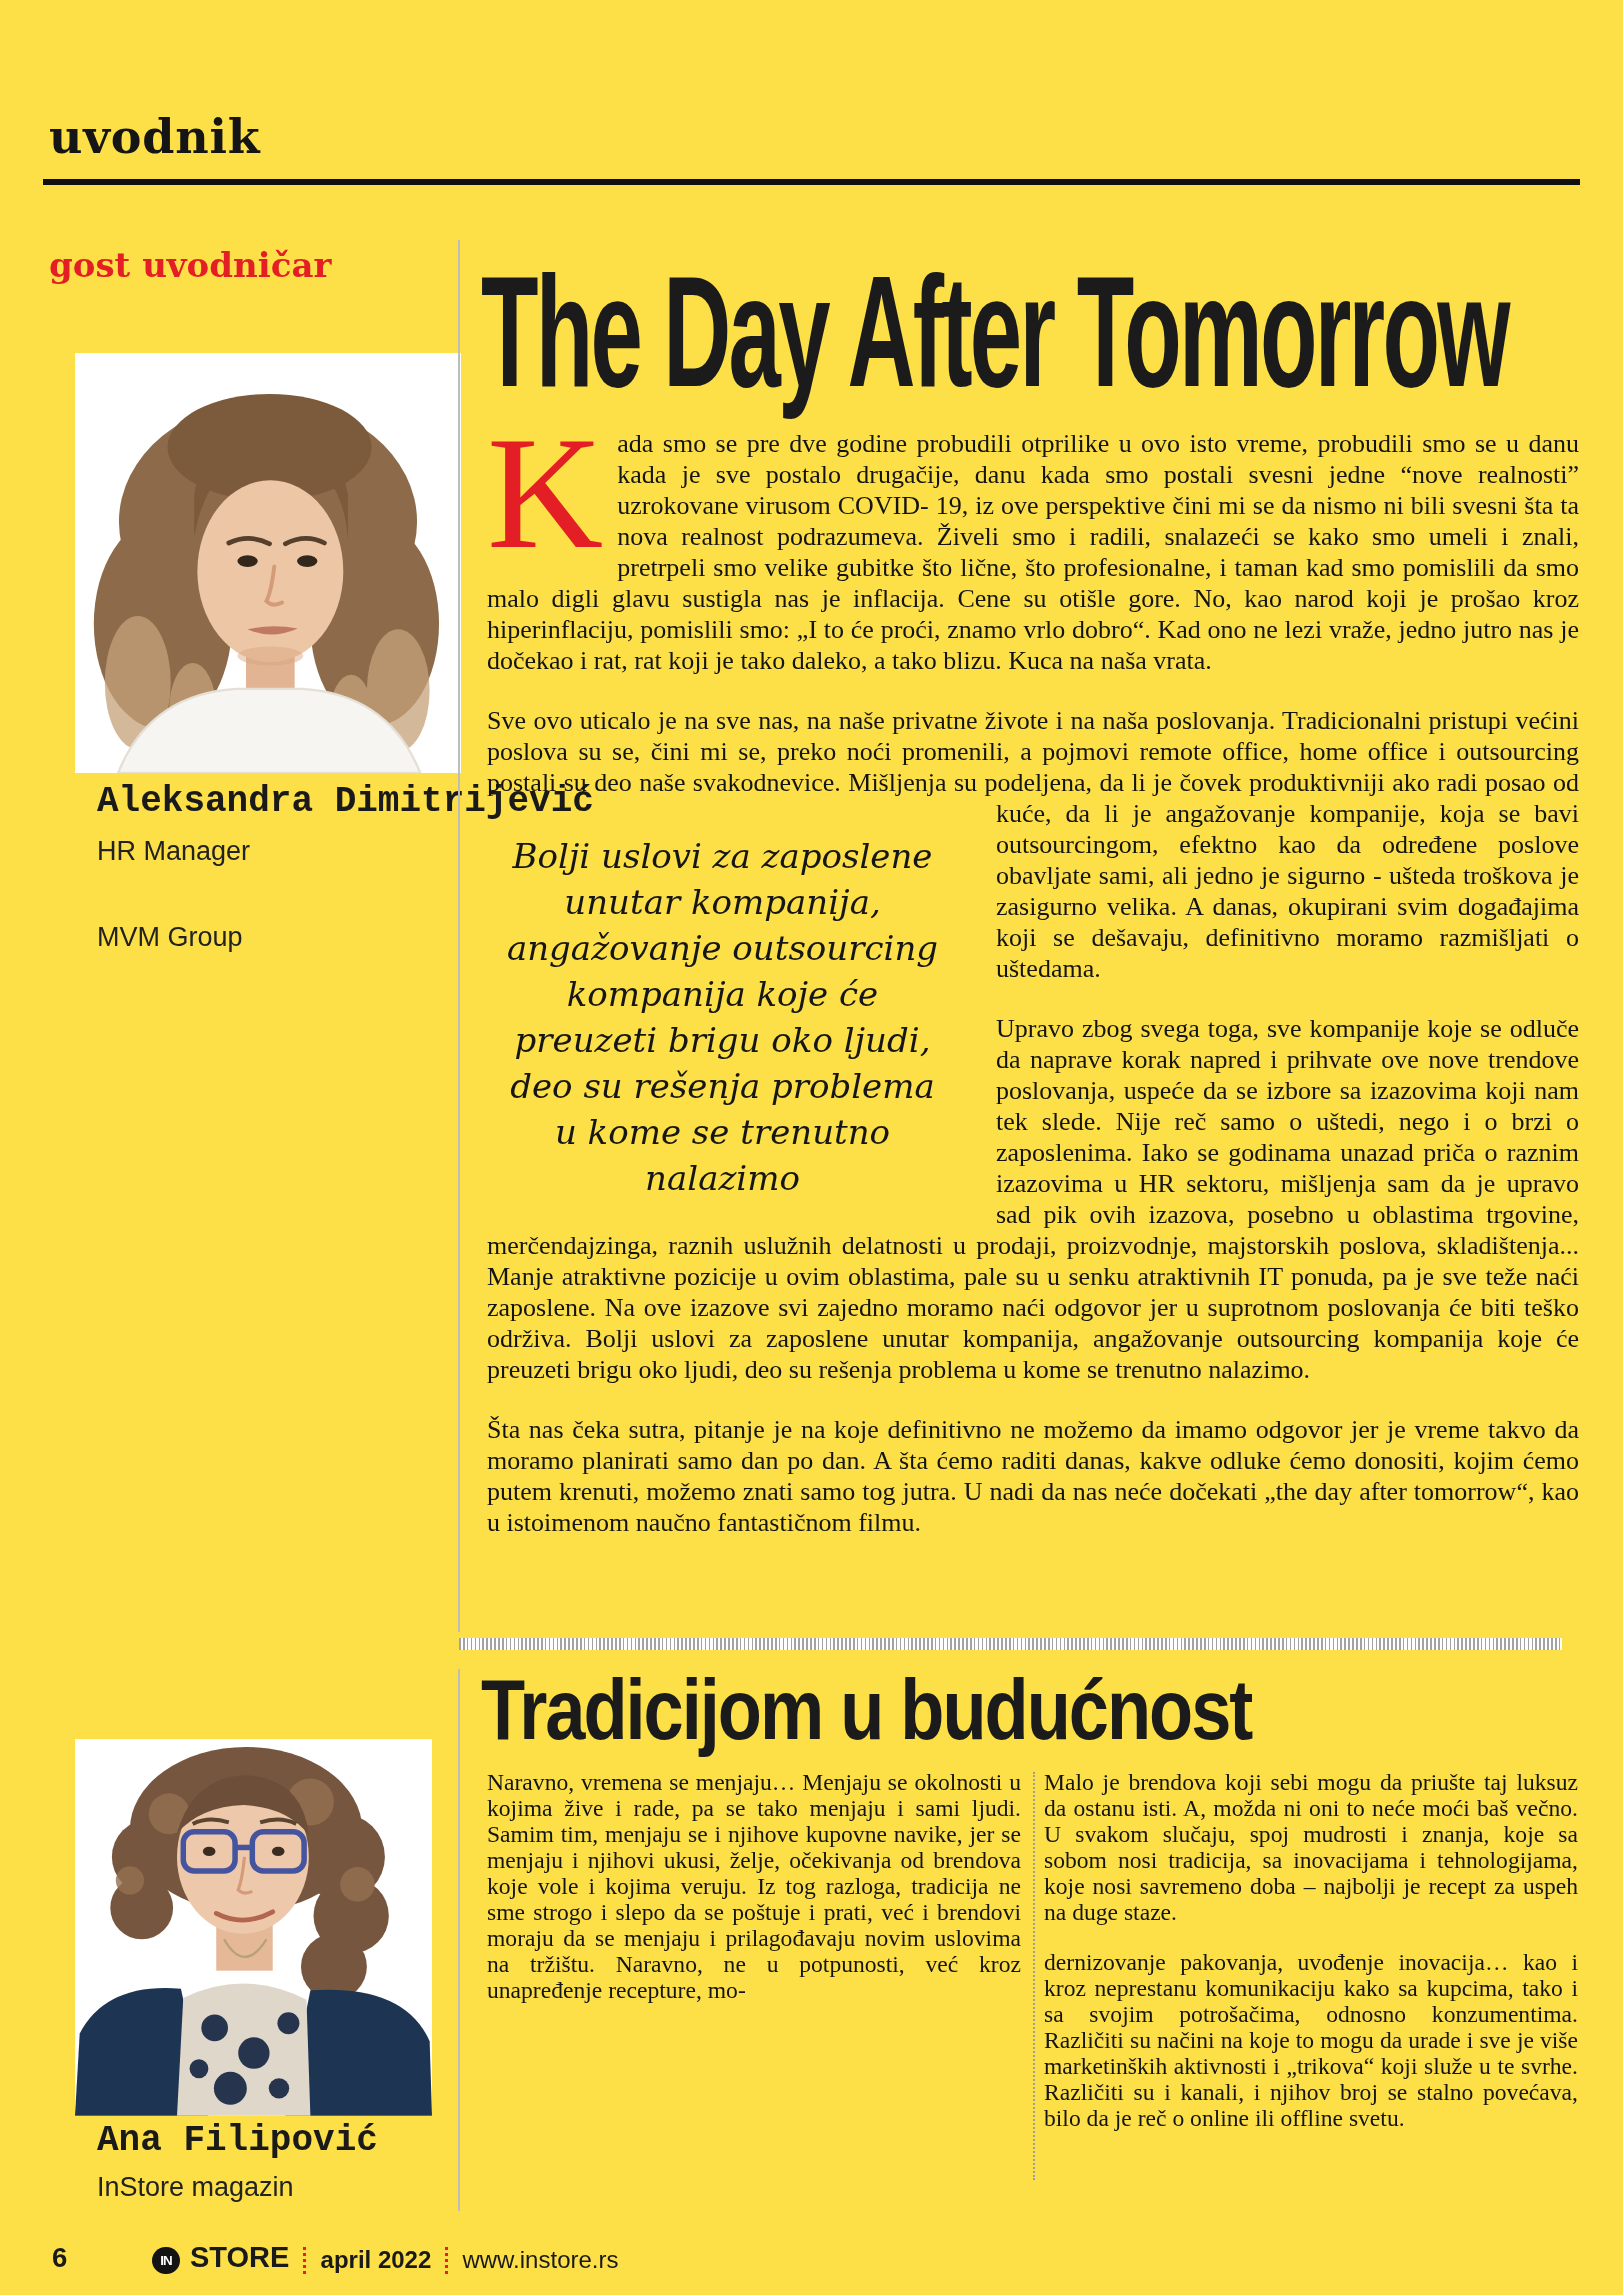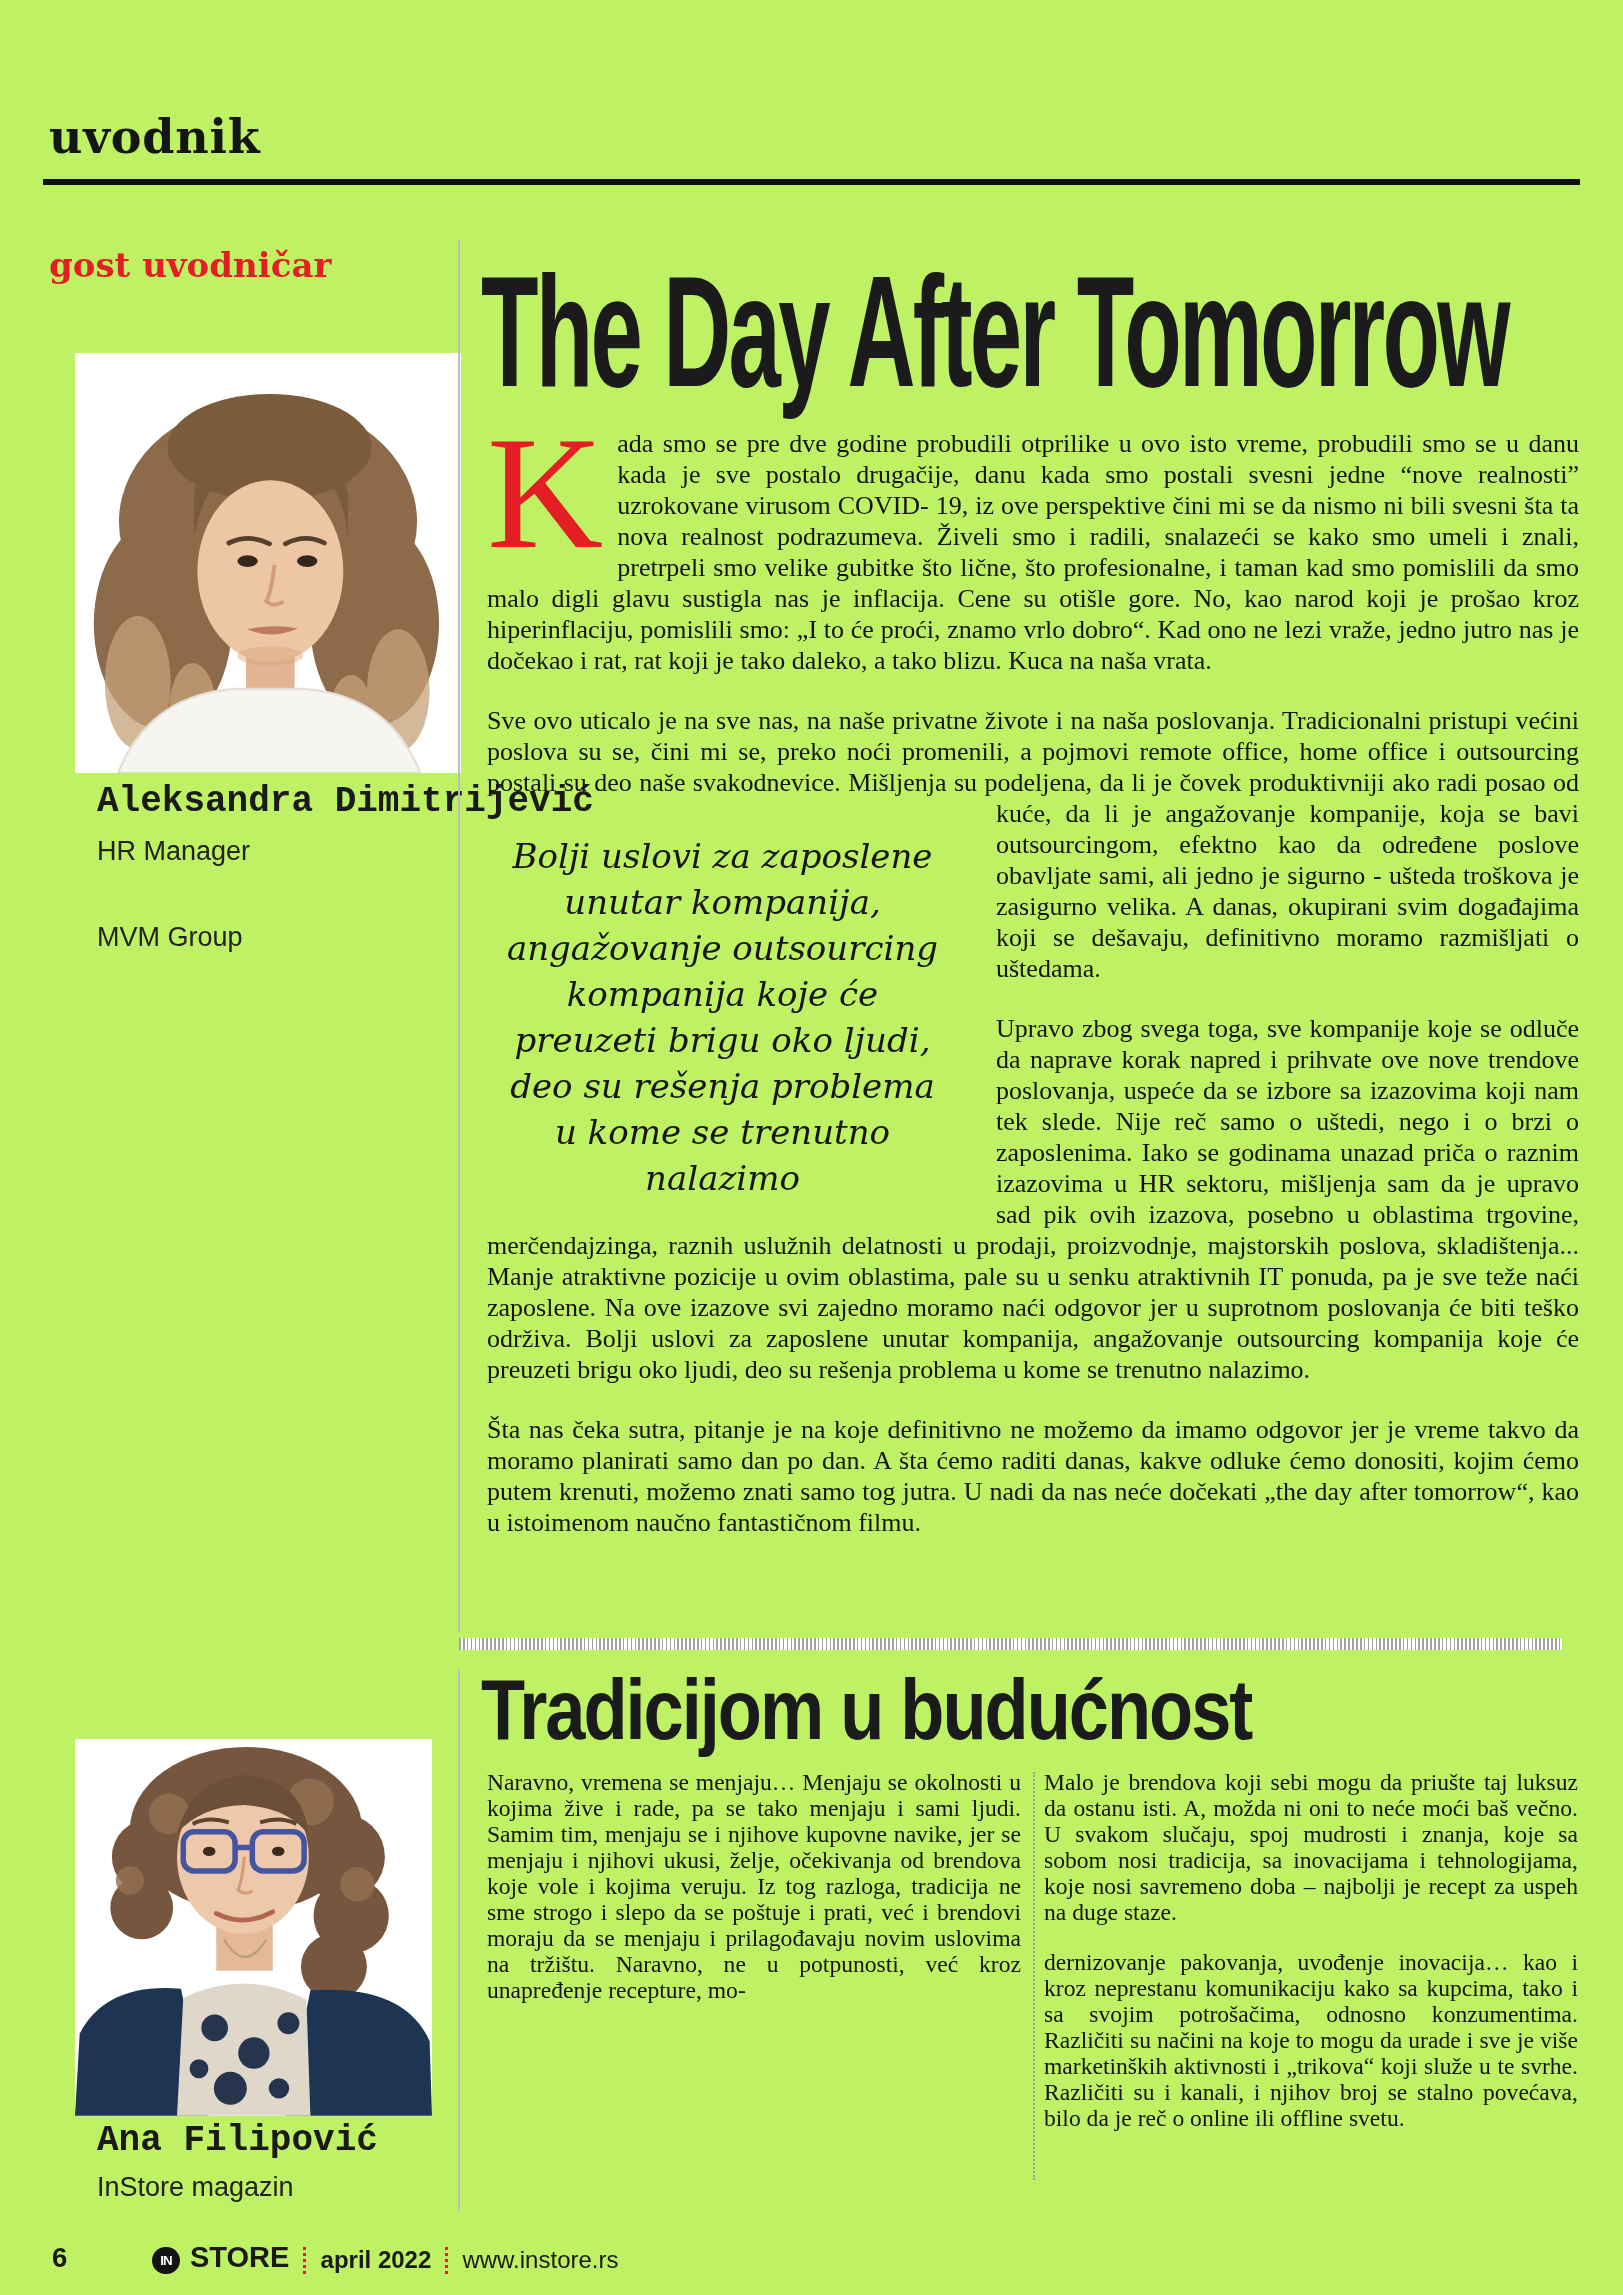--- a/index.html
+++ b/index.html
@@ -1,16 +1,16 @@
 <!DOCTYPE html>
 <html style="font-size:12.6px"><head>
 <meta charset="utf-8">
 <style>
   html,body{margin:0;padding:0;background:#ffffff;}
-  .page{position:relative;width:1623px;height:2295px;background:#bef264;overflow:hidden;
+  .page{position:relative;width:1623px;height:2295px;background:#fde047;overflow:hidden;
         font-family:"Liberation Serif",serif;color:#141414;}
 
   
   .kicker{position:absolute;left:49px;top:110px;font-family:"DejaVu Serif",serif;
           font-weight:700;font-size:46px;letter-spacing:0.8px;color:#151515;}
   .top-rule{position:absolute;left:43px;right:43px;top:179px;height:6.3px;background:#101010;}
 
   
   .side-label{position:absolute;left:49px;width:408px;text-align:left;
               font-family:"DejaVu Serif",serif;font-weight:700;font-size:34px;color:#e41e25;}

